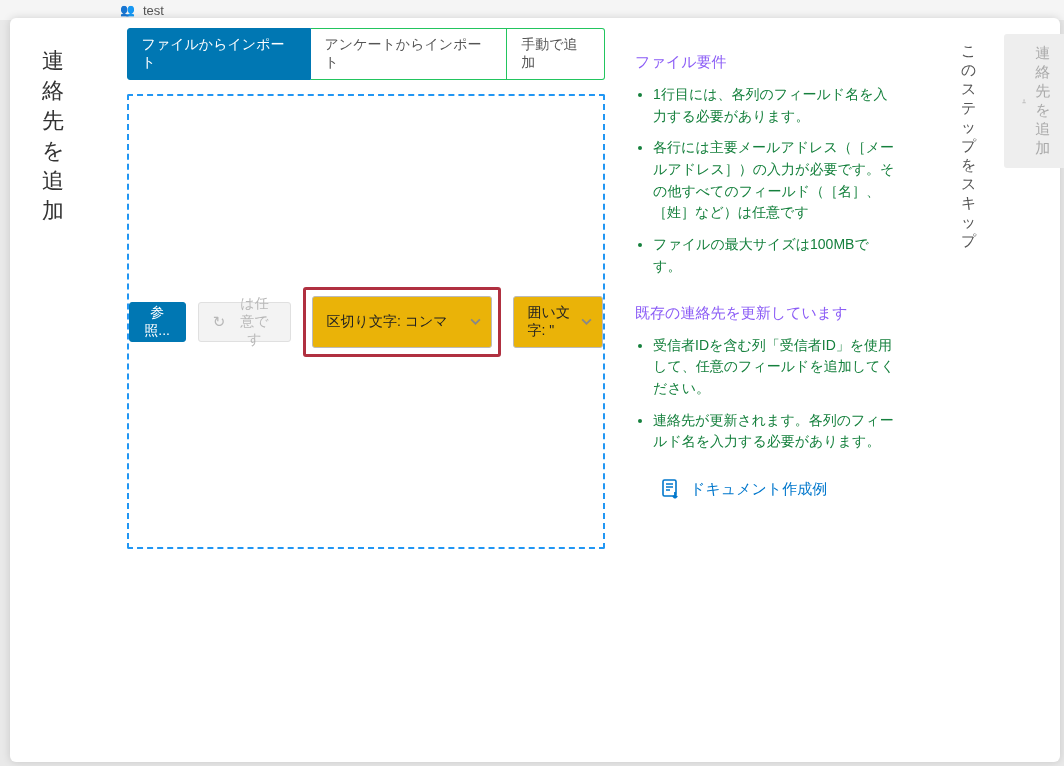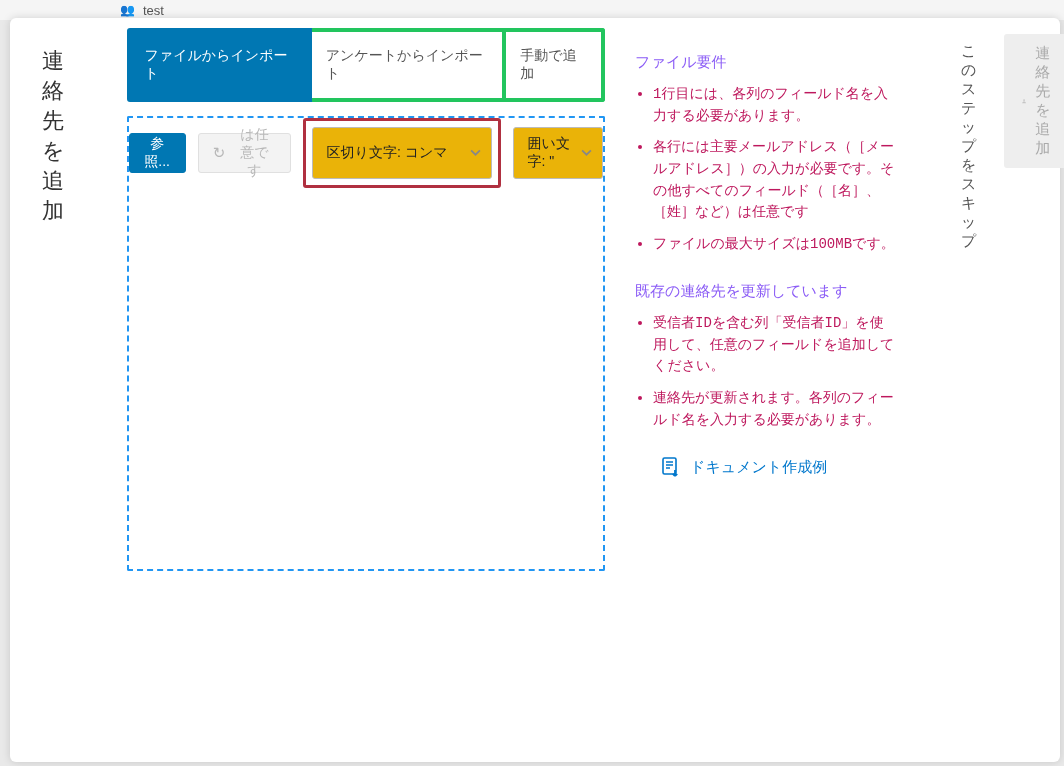--- a/index.html
+++ b/index.html
@@ -58,41 +58,41 @@
     .left-col {
       flex: 1;
       display: flex;
       flex-direction: column;
     }
     .tabs {
       display: flex;
       margin-bottom: 14px;
     }
     .tab {
-      border: 4px solid #22c55e;
-      padding: 15px 14px;
+      border: 1px solid #22c55e;
+      padding: 7px 14px;
       font-size: 14px;
       color: #555;
       background: #fff;
       cursor: pointer;
     }
     .tab + .tab { border-left: none; }
     .tab:first-child { border-top-left-radius: 3px; border-bottom-left-radius: 3px; }
     .tab:last-child { border-top-right-radius: 3px; border-bottom-right-radius: 3px; }
     .tab.active {
       background: #0077b3;
       color: #fff;
       border-color: #0077b3;
     }
     .dropzone {
       flex: 1;
       border: 2px dashed #2196f3;
       border-radius: 2px;
       display: flex;
-      align-items: flex-start;
+      align-items: center;
       justify-content: center;
       max-height: 455px;
     }
     .dropzone-controls {
       display: flex;
       gap: 12px;
       align-items: center;
     }
     .btn {
       display: inline-flex;
@@ -163,26 +163,25 @@
       color: #8b5cf6;
     }
     .right-col ul {
       list-style: disc;
       padding-left: 18px;
       margin-bottom: 26px;
     }
     .right-col li {
       margin-bottom: 10px;
       line-height: 1.55;
-      color: #be185d;
-      font-family: Liberation Mono, monospace;
+      color: #15803d;
     }
     .doc-link {
       display: flex;
-      align-items: center;
+      align-items: flex-end;
       gap: 10px;
       color: #0077cc;
       font-size: 15px;
       cursor: pointer;
       margin-top: 14px;
       padding-left: 27px;
     }
     .doc-link svg { flex-shrink: 0; }
     .modal-footer {
       border-top: 0px solid #eee;

